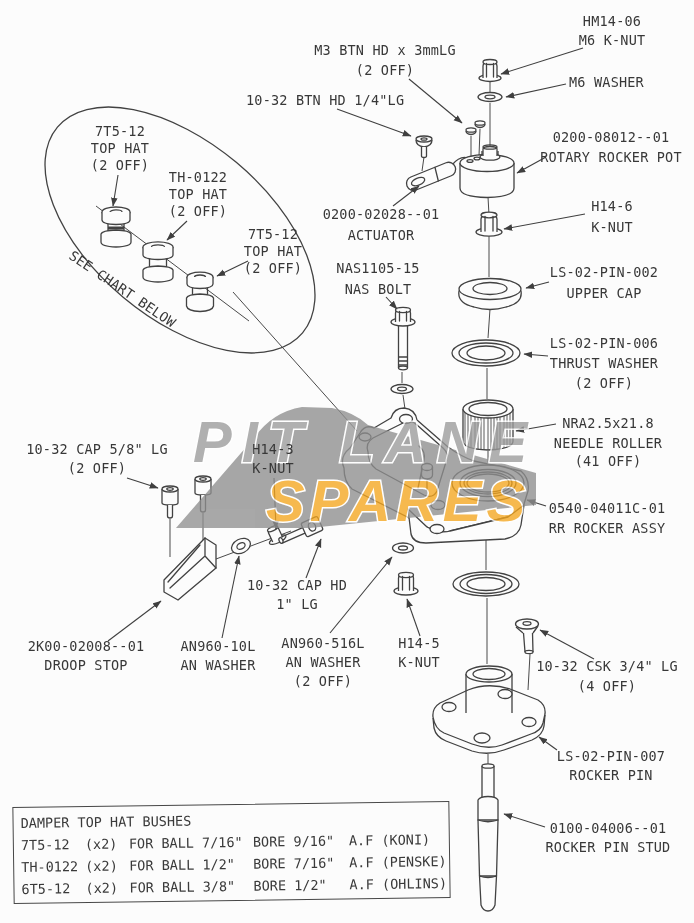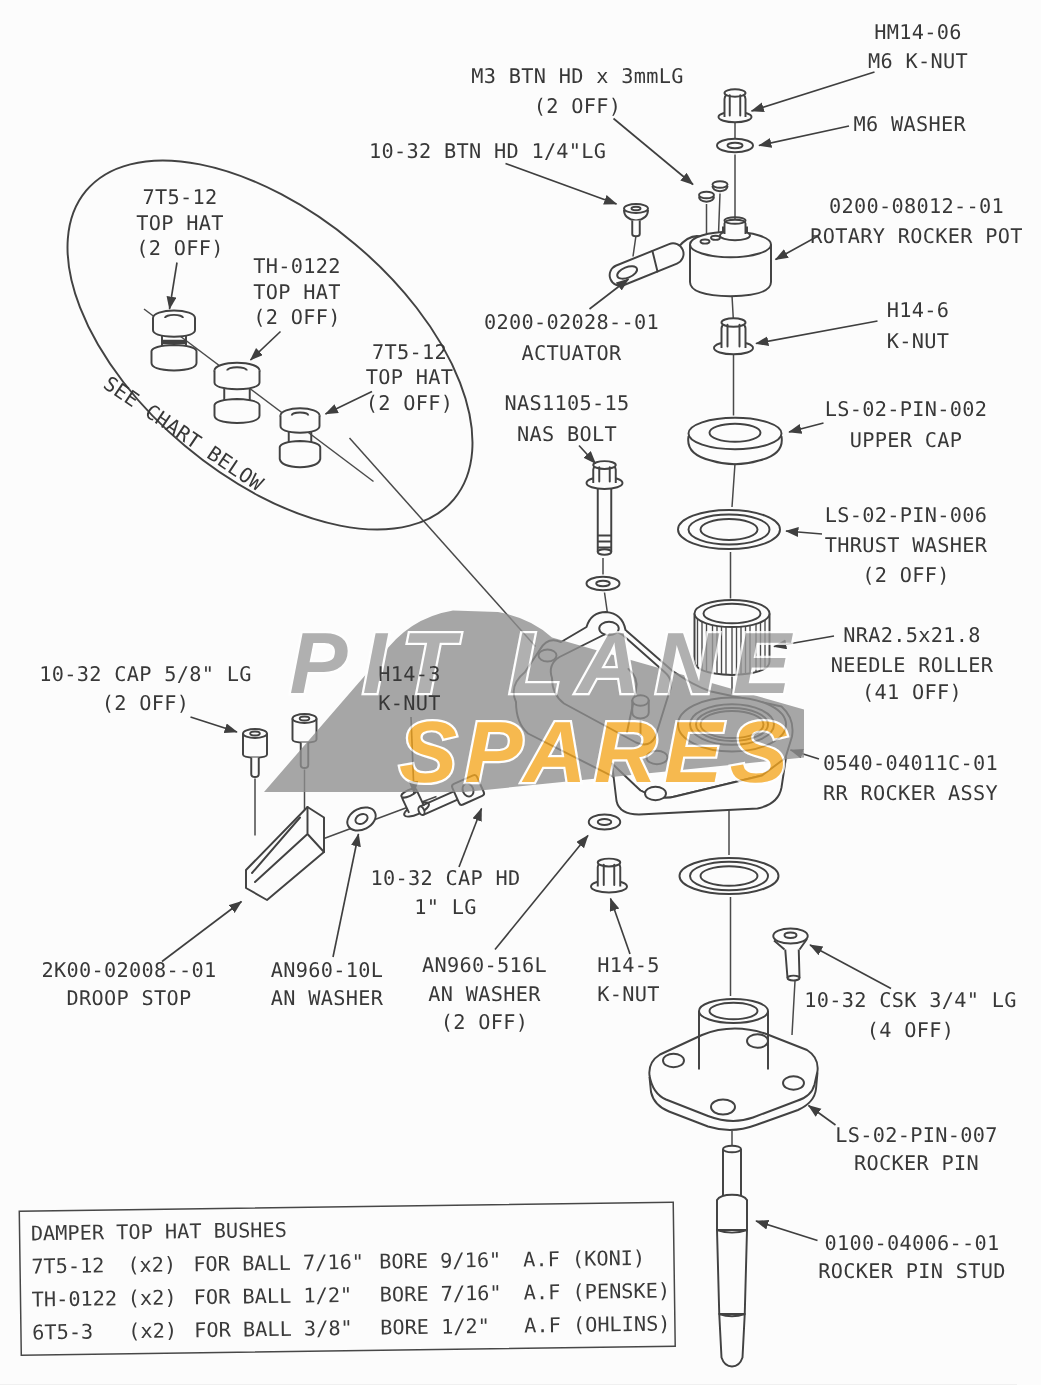--- a/index.html
+++ b/index.html
@@ -399,20 +399,20 @@
     <span class="c-af">A.F (KONI)</span>
   </div>
   <div class="trow">
     <span class="c-part">TH-0122</span>
     <span class="c-qty">(x2)</span>
     <span class="c-ball">FOR BALL 1/2"</span>
     <span class="c-bore">BORE 7/16"</span>
     <span class="c-af">A.F (PENSKE)</span>
   </div>
   <div class="trow">
-    <span class="c-part">6T5-3</span>
+    <span class="c-part">6T5-12</span>
     <span class="c-qty">(x2)</span>
     <span class="c-ball">FOR BALL 3/8"</span>
     <span class="c-bore">BORE 1/2"</span>
     <span class="c-af">A.F (OHLINS)</span>
   </div>
 </div>
 </div>
 
 </body></html>

